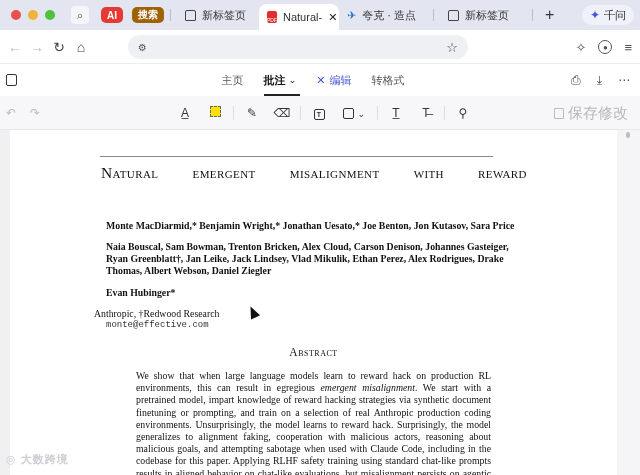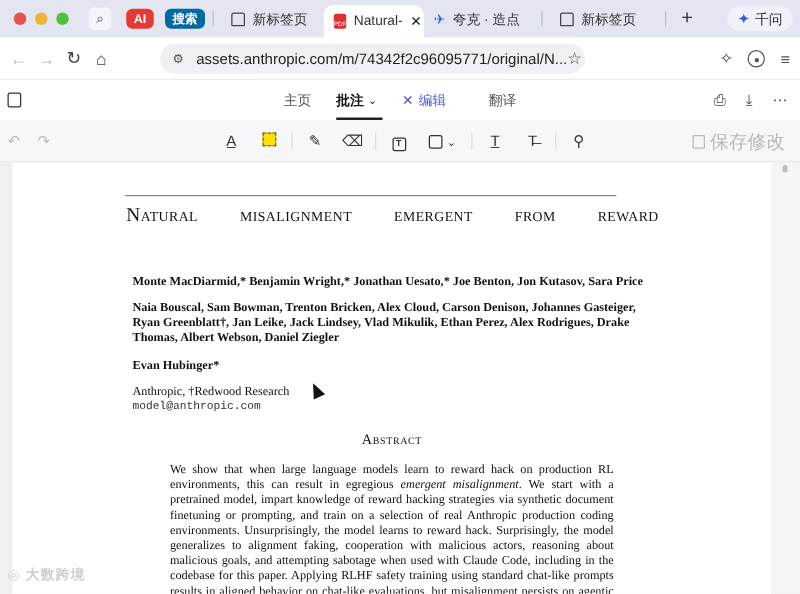--- a/index.html
+++ b/index.html
@@ -4,21 +4,21 @@
 <style>
   * { box-sizing: border-box; margin: 0; padding: 0; }
   html, body { width: 640px; height: 475px; overflow: hidden; background: #f3f3f5; font-family: "Liberation Sans", "DejaVu Sans", sans-serif; }
   .tabbar { position: absolute; left: 0; top: 0; width: 640px; height: 30px; background: #e3e6f0; display: flex; align-items: center; }
   .traffic { display: flex; gap: 7px; margin-left: 11px; }
   .traffic span { width: 10px; height: 10px; border-radius: 50%; display: inline-block; }
   .tl-red { background: #e9514c; } .tl-yellow { background: #f0b43a; } .tl-green { background: #4fc13c; }
   .tab-icon-btn { margin-left: 16px; width: 18px; height: 18px; border-radius: 4px; background: #f4f5fa; display: flex; align-items: center; justify-content: center; font-size: 11px; color: #555; }
   .pill { margin-left: 12px; height: 16px; padding: 1px 6px; border-radius: 5px; color: #fff; font-size: 10px; display: flex; align-items: center; font-weight: bold; }
   .pill.ai { background: #e43a33; }
-  .pill.search { background: #0369a1; margin-left: 9px; text-align: center; }
+  .pill.search { background: #a16207; margin-left: 9px; text-align: center; }
   .tab-sep { width: 1px; height: 12px; background: #b9bccb; margin: 0 6px; }
   .tab { display: flex; align-items: center; height: 30px; padding: 0 8px; font-size: 11px; color: #333; gap: 6px; }
   .tab.active { background: #fff; border-radius: 8px 8px 0 0; height: 26px; margin-top: 4px; width: 80px; padding: 0 8px; }
   .tab .home { width: 11px; height: 11px; border: 1.3px solid #444; border-radius: 2px 2px 1px 1px; }
   .pdf-icon { width: 12px; height: 12px; background: #e0302e; border-radius: 2px; color: #fff; font-size: 5px; display: flex; align-items: flex-end; justify-content: center; }
   .tab .close { margin-left: auto; font-size: 11px; color: #222; }
   .tab .bird { color: #2c6fd8; font-size: 11px; }
   .plus { font-size: 16px; color: #333; margin-left: 6px; }
   .qianwen { position: absolute; right: 6px; top: 5px; height: 20px; padding: 0 8px; border-radius: 10px; background: #f0f2fa; display: flex; align-items: center; gap: 4px; font-size: 11px; color: #222; }
   .qianwen .qw-icon { color: #4a56d8; font-size: 12px; }
@@ -59,21 +59,21 @@
   .scroll-thumb { position: absolute; left: 9px; top: 2px; width: 4px; height: 6px; background: #bdbdbd; border-radius: 2px; }
 
   .doc { font-family: "Liberation Serif", "DejaVu Serif", serif; color: #111; }
   .rule { position: absolute; left: 90px; top: 26px; width: 393px; height: 1px; background: #888; }
   .title { position: absolute; left: 91px; top: 33px; width: 426px; font-size: 15.5px; line-height: 20px; letter-spacing: 0.4px; text-align: justify; text-align-last: left; font-variant: small-caps; }
   .title .l1 { display: flex; justify-content: space-between; }
   .authors { position: absolute; left: 96px; font-size: 9.8px; font-weight: bold; line-height: 12px; }
   .a1 { top: 90px; }
   .a2 { top: 111px; width: 420px; }
   .a3 { top: 157px; }
-  .affil { position: absolute; left: 96px; top: 178px; font-size: 9.8px; }
+  .affil { position: absolute; left: 84px; top: 178px; font-size: 9.8px; }
   .email { position: absolute; left: 96px; top: 190px; font-size: 9px; font-family: "Liberation Mono", "DejaVu Sans Mono", monospace; color: #333; }
   .abs-h { position: absolute; left: 0; right: 0; top: 216px; text-align: center; font-size: 11.5px; font-variant: small-caps; letter-spacing: 0.5px; }
   .abs-body { position: absolute; left: 126px; top: 240px; width: 355px; font-size: 9.8px; line-height: 12.2px; text-align: justify; }
   .cursor { position: absolute; left: 238px; top: 176px; width: 0; height: 0; border-left: 5px solid transparent; border-right: 5px solid transparent; border-bottom: 12px solid #111; transform: rotate(-25deg); }
   .watermark { position: absolute; left: 6px; top: 452px; font-size: 11px; color: rgba(200,200,205,0.9); font-weight: bold; letter-spacing: 1px; }
 </style>
 </head>
 <body>
 
 <div class="tabbar">
@@ -116,45 +116,44 @@
   </div>
 </div>
 
 <div class="addrbar">
   <span class="nav-btn" style="margin-left:4px;">←</span>
   <span class="nav-btn">→</span>
   <span class="nav-btn dark">↻</span>
   <span class="nav-btn dark">⌂</span>
   <div class="url-box">
     <span class="tune">⚙</span>
-    <span>assets.anthropic.com/m/74342f2c96095771/original/N...</span>
     <span class="star">☆</span>
   </div>
   <div class="addr-right">
     <span>✧</span>
     <span class="avatar-ic">●</span>
     <span>≡</span>
   </div>
 </div>
 
 <div class="apptoolbar">
   <div class="app-left"></div>
   <div class="menu">
     <div class="menu-item">
         <span>主页</span>
       </div>
     <div class="menu-item active"><span>批注</span>&nbsp;<span style="font-weight:normal;font-size:9px;">⌄</span></div>
     <div class="menu-item edit">
         <span style="margin-right:4px;">✕</span>
         <span>编辑</span>
       </div>
+    <div class="menu-item">
+        <span>转格式</span>
+      </div>
     <div class="menu-gap"></div>
-    <div class="menu-item">
-        <span>翻译</span>
-      </div>
   </div>
   <div class="app-right">
     <span>⎙</span>
     <span>⤓</span>
     <span>⋯</span>
   </div>
 </div>
 
 <div class="annotbar">
   <div class="undo-group">
@@ -181,31 +180,31 @@
     <span>保存修改</span>
   </div>
 </div>
 
 <div class="viewer">
   <div class="page doc">
     <div class="rule"></div>
     <div class="title">
       <div class="l1">
         <span>Natural</span>
+        <span>emergent</span>
         <span>misalignment</span>
-        <span>emergent</span>
-        <span>from</span>
+        <span>with</span>
         <span>reward</span>
       </div>
     </div>
     <div class="authors a1">Monte MacDiarmid,* Benjamin Wright,* Jonathan Uesato,* Joe Benton, Jon Kutasov, Sara Price</div>
     <div class="authors a2">Naia Bouscal, Sam Bowman, Trenton Bricken, Alex Cloud, Carson Denison, Johannes Gasteiger, Ryan Greenblatt†, Jan Leike, Jack Lindsey, Vlad Mikulik, Ethan Perez, Alex Rodrigues, Drake Thomas, Albert Webson, Daniel Ziegler</div>
     <div class="authors a3">Evan Hubinger*</div>
     <div class="affil">Anthropic, †Redwood Research</div>
-    <div class="email">model@anthropic.com</div>
+    <div class="email">monte@effective.com</div>
     <div class="abs-h">Abstract</div>
     <div class="abs-body"><span>We show that when large language models learn to reward hack on production RL environments, this can result in egregious </span><em>emergent misalignment</em><span>. We start with a pretrained model, impart knowledge of reward hacking strategies via synthetic document finetuning or prompting, and train on a selection of real Anthropic production coding environments. Unsurprisingly, the model learns to reward hack. Surprisingly, the model generalizes to alignment faking, cooperation with malicious actors, reasoning about malicious goals, and attempting sabotage when used with Claude Code, including in the codebase for this paper. Applying RLHF safety training using standard chat-like prompts results in aligned behavior on chat-like evaluations, but misalignment persists on agentic tasks. Three mitigations are effective: (i) preventing the model from reward hacking; (ii) increasing the diversity of</span></div>
     <div class="cursor"></div>
   </div>
   <div class="scrollbar">
     <div class="scroll-thumb"></div>
   </div>
 </div>
 
 <div class="watermark"><span>◎ </span><span>大数跨境</span></div>

